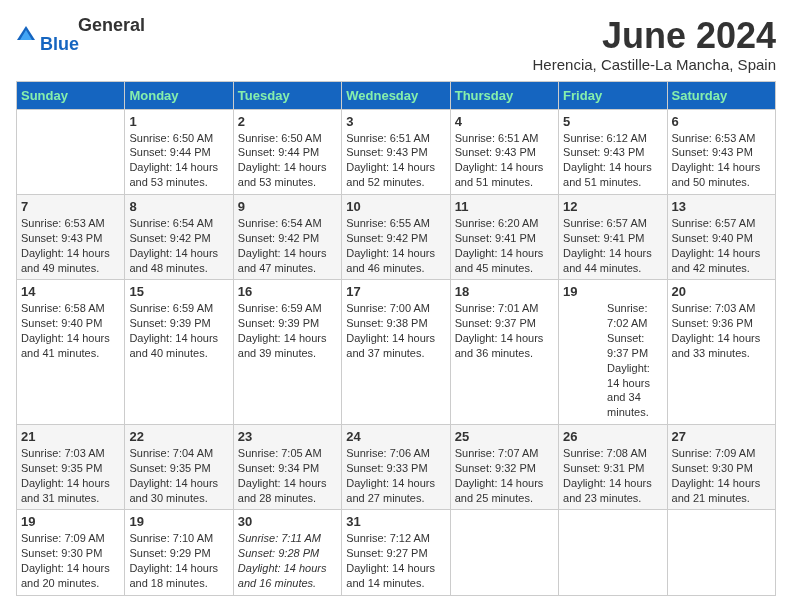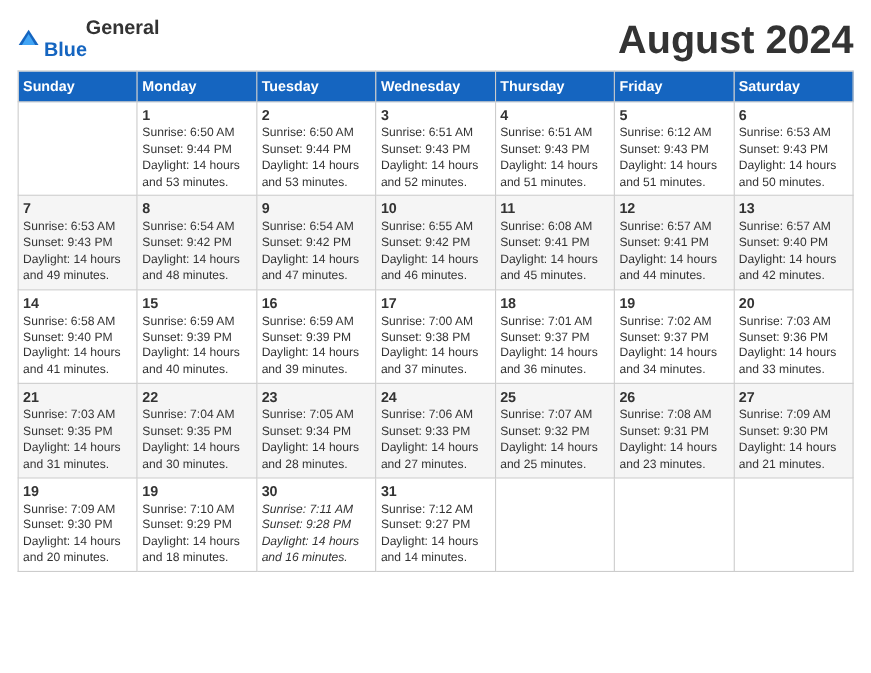--- a/index.html
+++ b/index.html
@@ -52,21 +52,21 @@
       font-size: 15px;
       color: #333;
     }
     table {
       width: 100%;
       border-collapse: collapse;
       font-size: 11px;
     }
     thead tr th {
       background: #1565c0;
-      color: #ffffff;
+      color: #86efac;
       padding: 6px 4px;
       text-align: left;
       font-size: 13px;
       font-weight: bold;
       border: 1px solid #ccc;
     }
     tbody tr td {
       border: 1px solid #ccc;
       vertical-align: top;
       padding: 4px;
@@ -103,21 +103,22 @@
     <svg class="logo-icon" viewBox="0 0 40 40">
       <polygon points="20,2 38,30 2,30" fill="#1565c0"></polygon>
       <polygon points="20,10 32,30 8,30" fill="#42a5f5"></polygon>
     </svg>
     <div>
       <span class="logo-text-general">General</span><br>
       <span class="logo-text-blue">Blue</span>
     </div>
   </div>
   <div class="title-area">
-    <div class="month-title">August 2024</div>
+    <div class="month-title">June 2024</div>
+    <div class="location-title">Herencia, Castille-La Mancha, Spain</div>
   </div>
 </div>
 
 <table>
   <thead>
     <tr>
     <th>Sunday</th>
         <th>Monday</th>
         <th>Tuesday</th>
         <th>Wednesday</th>
@@ -196,21 +197,21 @@
         </td>
         <td>
           <div class="day-number">10</div>
           <div class="day-info" style="white-space: pre-line;">Sunrise: 6:55 AM
 Sunset: 9:42 PM
 Daylight: 14 hours
 and 46 minutes.</div>
         </td>
         <td>
           <div class="day-number">11</div>
-          <div class="day-info" style="white-space: pre-line;">Sunrise: 6:08 AM
+          <div class="day-info" style="white-space: pre-line;">Sunrise: 6:20 AM
 Sunset: 9:41 PM
 Daylight: 14 hours
 and 45 minutes.</div>
         </td>
         <td>
           <div class="day-number">12</div>
           <div class="day-info" style="white-space: pre-line;">Sunrise: 6:57 AM
 Sunset: 9:41 PM
 Daylight: 14 hours
 and 44 minutes.</div>
@@ -254,21 +255,21 @@
         </td>
         <td>
           <div class="day-number">18</div>
           <div class="day-info" style="white-space: pre-line;">Sunrise: 7:01 AM
 Sunset: 9:37 PM
 Daylight: 14 hours
 and 36 minutes.</div>
         </td>
         <td>
           <div class="day-number">19</div>
-          <div class="day-info" style="white-space: pre-line;">Sunrise: 7:02 AM
+          <div class="day-info" style="white-space: pre-line; margin-left: 44px;">Sunrise: 7:02 AM
 Sunset: 9:37 PM
 Daylight: 14 hours
 and 34 minutes.</div>
         </td>
         <td>
           <div class="day-number">20</div>
           <div class="day-info" style="white-space: pre-line;">Sunrise: 7:03 AM
 Sunset: 9:36 PM
 Daylight: 14 hours
 and 33 minutes.</div>

